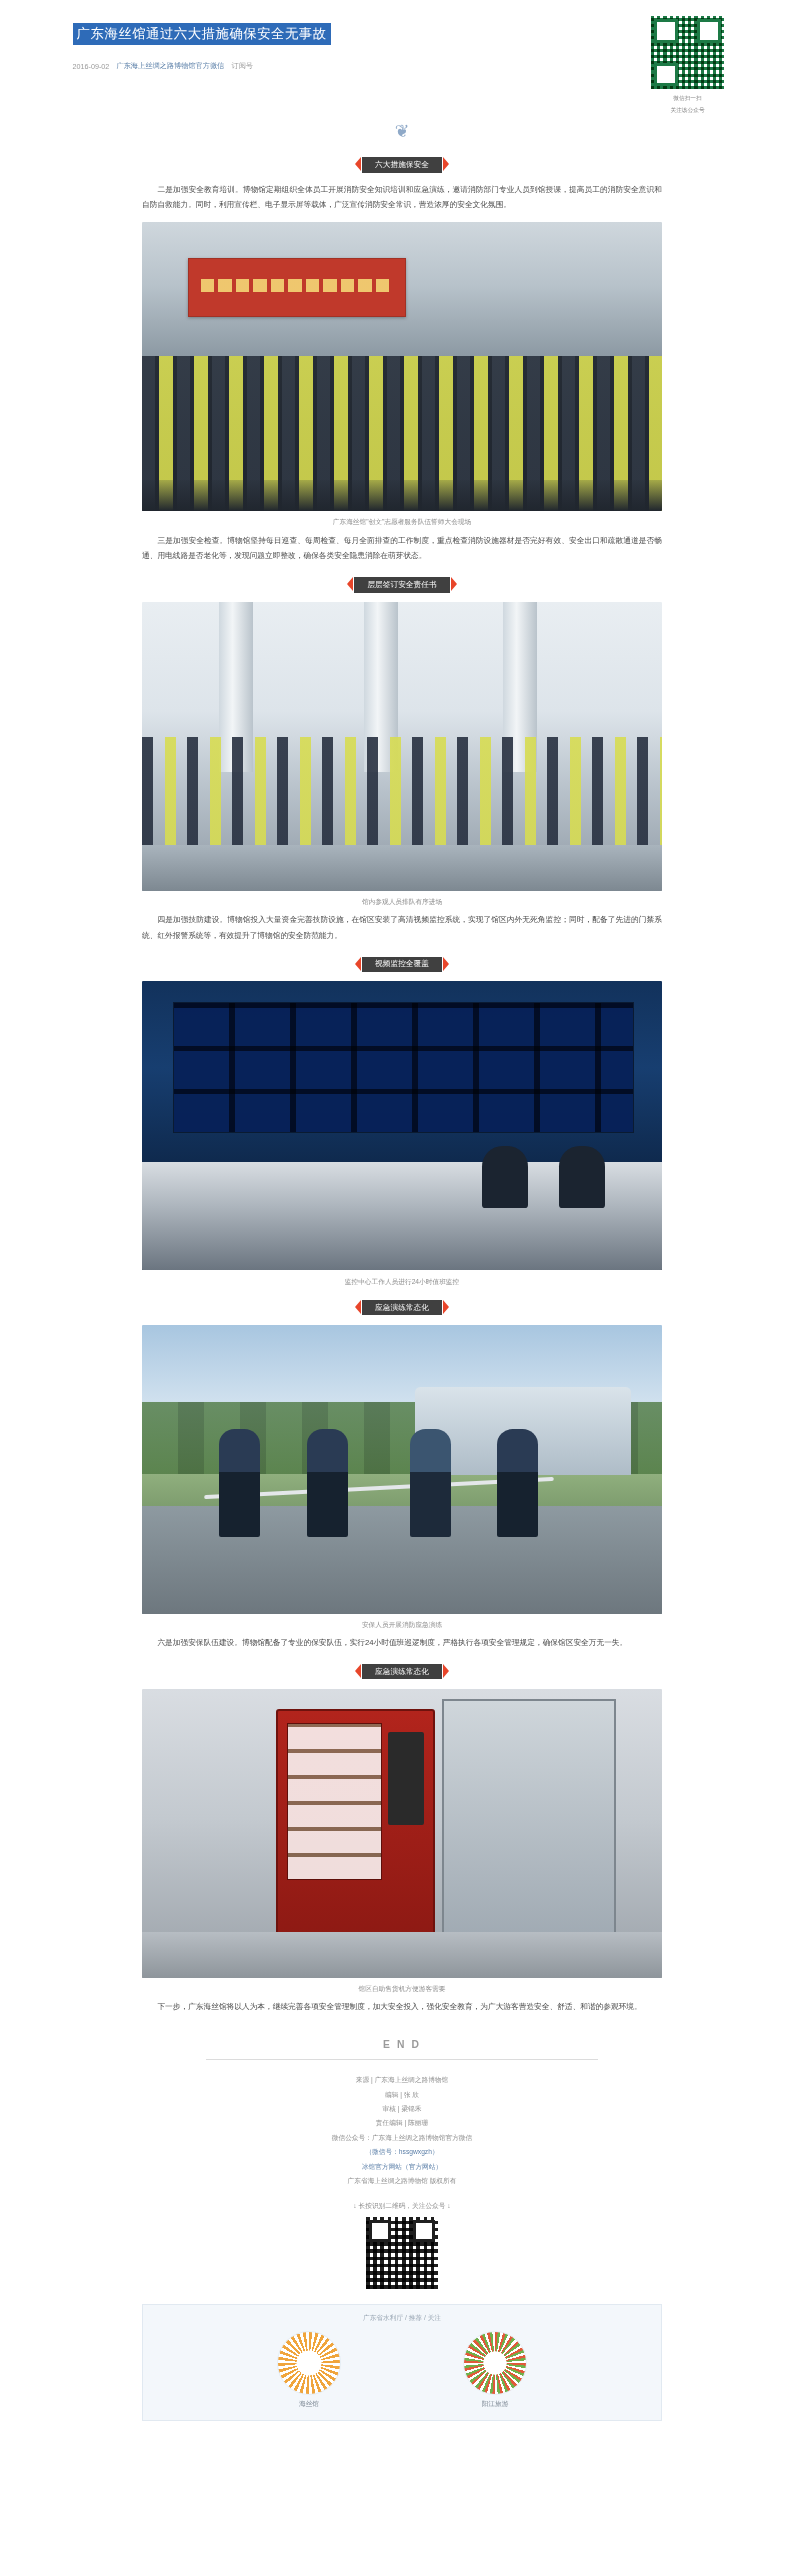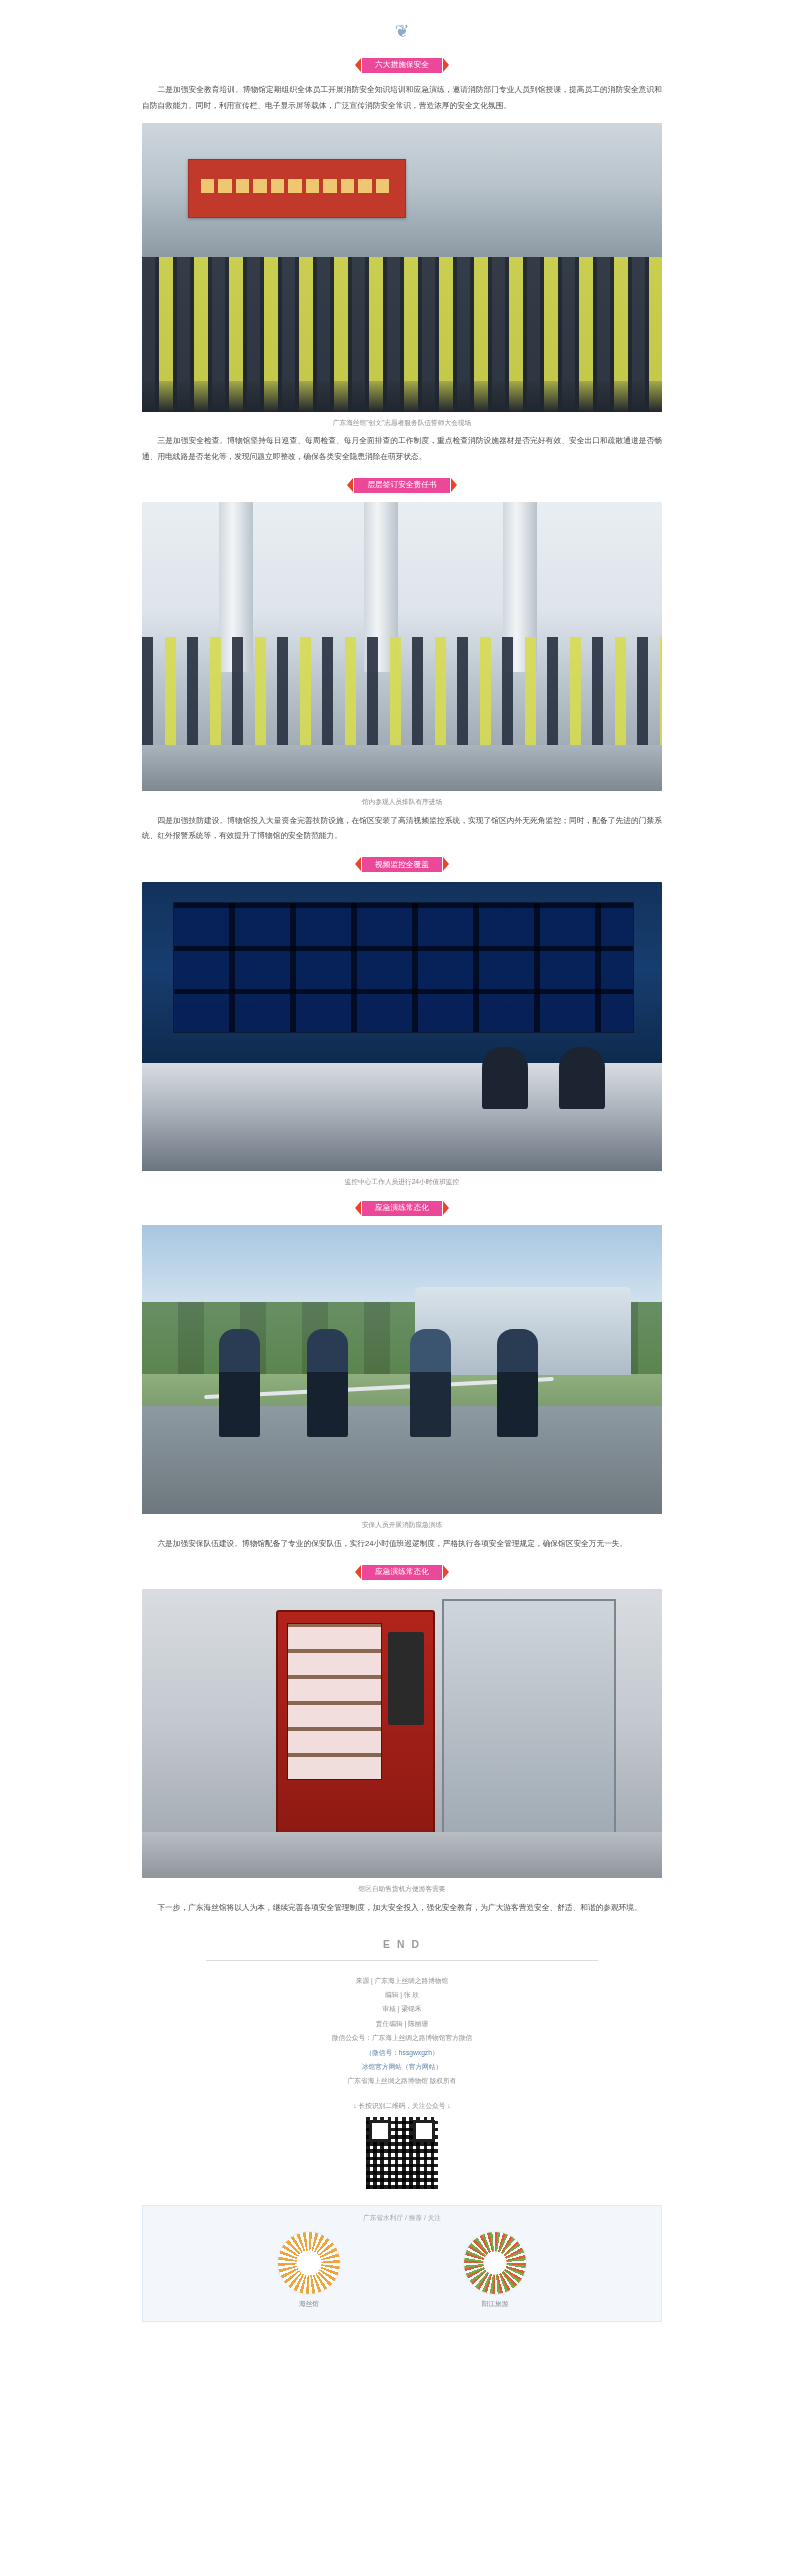--- a/index.html
+++ b/index.html
@@ -129,21 +129,21 @@
     margin: 4.1px 0 9.3px 0;
   }
 
   
   .ribbon {
     text-align: center;
     margin: 13.4px 0 9.3px 0;
   }
   .ribbon-inner {
     display: inline-block;
-    background: #ec4899;
+    background: #404040;
     color: #ffffff;
     font-size: 7.7px;
     padding: 2.6px 13.4px;
     position: relative;
   }
   .ribbon-inner:before,
   .ribbon-inner:after {
     content: "";
     position: absolute;
     top: 0;
@@ -419,20 +419,37 @@
       repeating-conic-gradient(from 0deg, #e05a3a 0 5deg, #6fb04a 5deg 10deg, #ffffff 10deg 15deg);
   }
   .promo-label { font-size: 6.7px; color: #7c8894; }
 </style>
 </head>
 <body>
 
 <div class="page">
   <div class="wrap">
 
+    <div class="header-row">
+      <div class="header-left">
+        <h1 class="title-bar">广东海丝馆通过六大措施确保安全无事故</h1>
+        <div class="meta-row">
+          <span class="meta-date">2016-09-02</span>
+          <span class="meta-account">广东海上丝绸之路博物馆官方微信</span>
+          <span class="meta-tail">订阅号</span>
+        </div>
+      </div>
+      <div class="qr-box">
+        <div class="qr-img">
+          <div class="qr-inner-corner"></div>
+        </div>
+        <div class="qr-caption">微信扫一扫</div>
+        <div class="qr-caption">关注该公众号</div>
+      </div>
+    </div>
 
     <div class="leaf-mark">❦</div>
 
     <div class="content">
 
 
       <div class="ribbon">
         <span class="ribbon-inner">六大措施保安全</span>
       </div>
 

